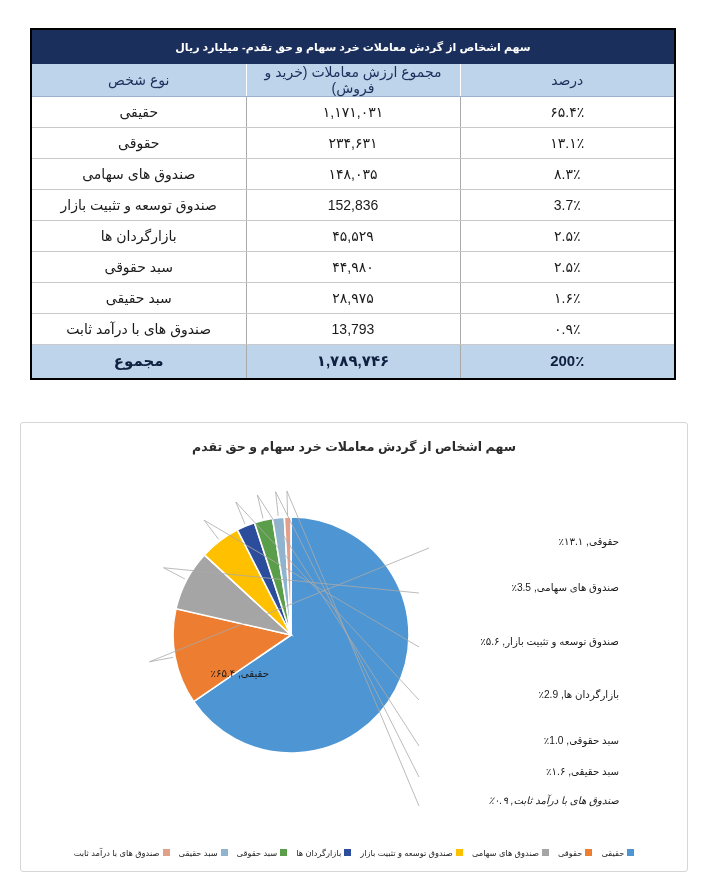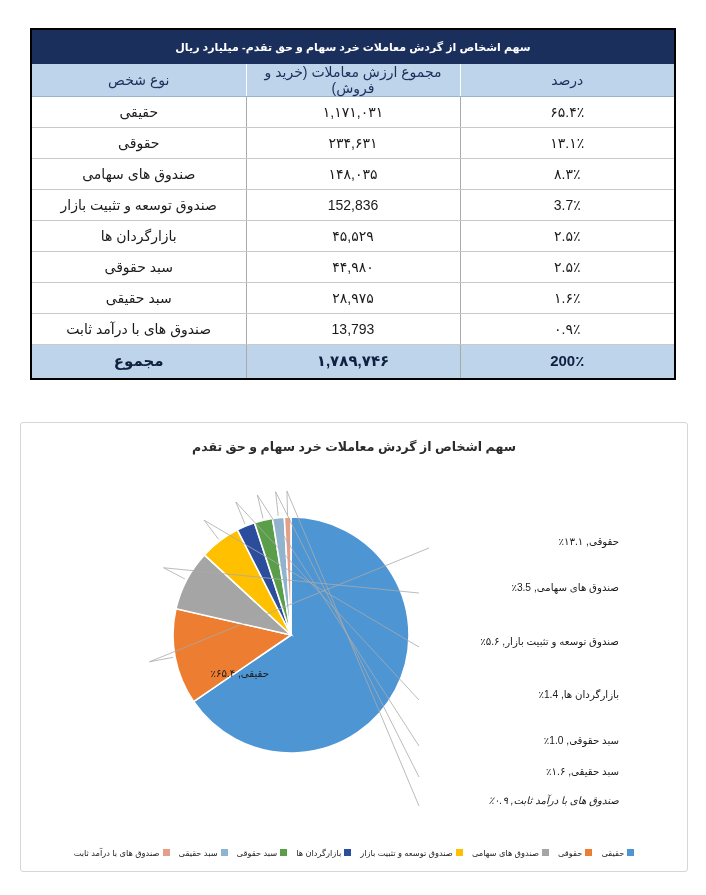--- a/index.html
+++ b/index.html
@@ -248,21 +248,21 @@
       </svg>
 
       <div class="inside-label" style="right:420px; top:215px;">حقیقی, ۶۵.۴٪</div>
 
       <div class="callout" style="right:70px; top:83px;">حقوقی, ۱۳.۱٪</div>
 
       <div class="callout" style="right:70px; top:129px;">صندوق های سهامی, 3.5٪</div>
 
       <div class="callout" style="right:70px; top:183px;">صندوق توسعه و تثبیت بازار, ۵.۶٪</div>
 
-      <div class="callout" style="right:70px; top:236px;">بازارگردان ها, 1.4٪</div>
+      <div class="callout" style="right:70px; top:236px;">بازارگردان ها, 2.9٪</div>
 
       <div class="callout" style="right:70px; top:282px;">سبد حقوقی, 1.0٪</div>
 
       <div class="callout" style="right:70px; top:313px;">سبد حقیقی, ۱.۶٪</div>
 
       <div class="callout" style="right:70px; top:342px;font-style:italic;">صندوق های با درآمد ثابت, ۰.۹٪</div>
     </div>
 
     <div class="legend" id="legend">
         <div class="legend-item">

